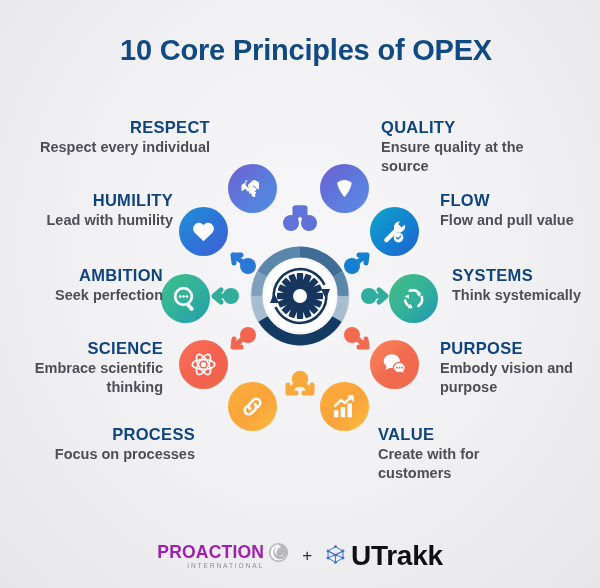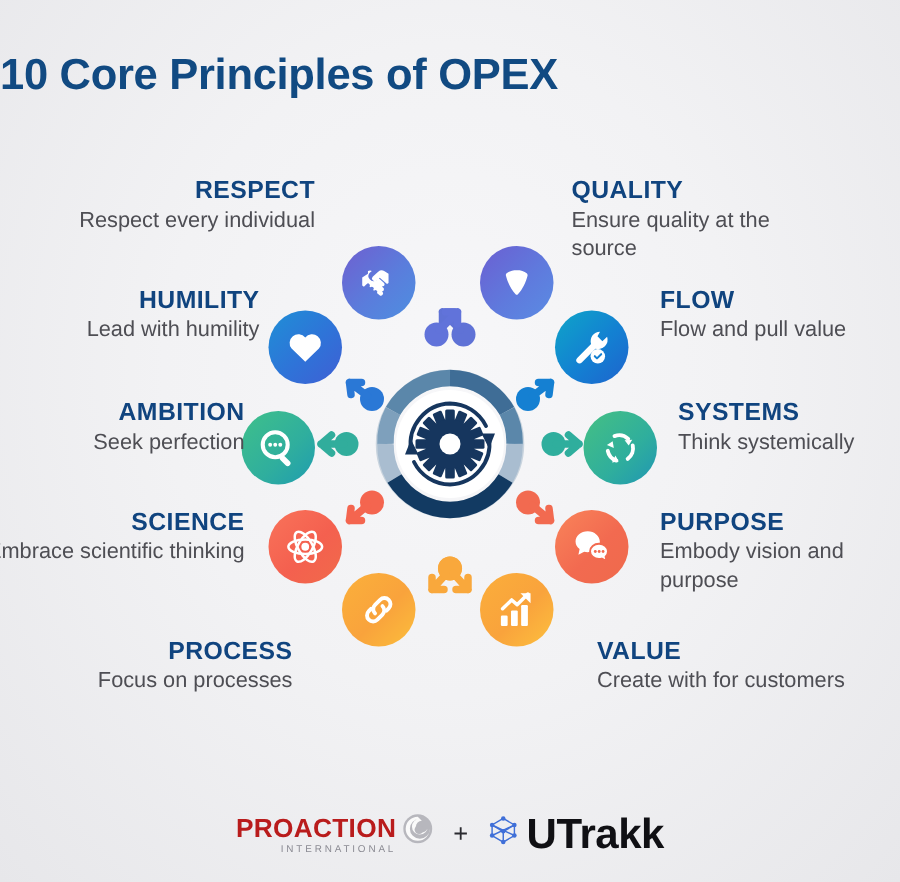--- a/index.html
+++ b/index.html
@@ -4,50 +4,50 @@
 <style>
   html,body{margin:0;padding:0;}
   body{
     width:600px;height:588px;
     background:radial-gradient(ellipse at 50% 42%, #f7f7f9 0%, #f2f2f4 45%, #e7e7ea 100%);
     font-family:"Liberation Sans", sans-serif;
     overflow:hidden;position:relative;
   }
 
   .title{
-    position:absolute;top:34px;left:0;width:492px;text-align:left;
+    position:absolute;top:34px;left:0;width:492px;text-align:right;
     font-size:29px;font-weight:bold;color:#114a82;letter-spacing:-0.2px;
   }
 
   .stage{position:absolute;left:0;top:0;width:600px;height:588px;}
 
   
   .lbl{position:absolute;width:175px;}
   .lbl .h{
     font-size:16.5px;font-weight:bold;color:#10447f;letter-spacing:0.3px;
     line-height:19px;margin-bottom:1px;
   }
   .lbl .d{
-    font-size:14.5px;color:#4e4e54;line-height:18.5px;font-weight:400;
+    font-size:14.5px;color:#4e4e54;line-height:18.5px;font-weight:700;
   }
   .lbl.r{text-align:left;}
   .lbl.l{text-align:right;}
 
   
   #t-respect {left:35px; top:118px;}
   #t-humility{left:-2px;  top:191px;}
   #t-ambition{left:-12px; top:266px;}
   #t-science {left:-12px; top:339px;}
   #t-process {left:20px;  top:425px;}
   
   #t-quality {left:381px; top:118px;}
   #t-flow    {left:440px; top:191px;}
   #t-systems {left:452px; top:266px;}
   #t-purpose {left:440px; top:339px;}
-  #t-value   {left:398px; top:425px;}
+  #t-value   {left:378px; top:425px;}
 
   
   .bub{
     position:absolute;width:49px;height:49px;border-radius:50%;
     display:flex;align-items:center;justify-content:center;
   }
   .bub svg{width:27px;height:27px;fill:#fff;}
   #b-respect {left:228px;top:164px;background:linear-gradient(135deg,#6f5fd0 0%,#5a7ddc 55%,#4e8fe0 100%);}
   #b-quality {left:320px;top:164px;background:linear-gradient(135deg,#6b5fd2 0%,#5f7add 55%,#5a8ce3 100%);}
   #b-humility{left:179px;top:207px;background:linear-gradient(135deg,#1f8fd6 0%,#2f73d8 55%,#3f5fd4 100%);}
@@ -66,21 +66,21 @@
   
   .hub{position:absolute;left:250px;top:246px;width:100px;height:100px;}
 
   
   .footer{
     position:absolute;left:0;bottom:16px;width:600px;
     display:flex;align-items:center;justify-content:center;gap:13px;
   }
   .pa-logo{display:flex;align-items:flex-end;gap:4px;}
   .pa-text{display:flex;flex-direction:column;line-height:1;}
-  .pa-main{font-size:17.5px;font-weight:bold;color:#b91c1c;letter-spacing:0.2px;}
+  .pa-main{font-size:17.5px;font-weight:bold;color:#a21caf;letter-spacing:0.2px;}
   .pa-sub{font-size:6.6px;color:#8b8b93;letter-spacing:1.9px;text-align:right;margin-top:2px;}
   .plus{font-size:17px;color:#2b2b30;font-weight:500;}
   .ut-logo{display:flex;align-items:center;gap:5px;}
   .ut-text{font-size:28px;font-weight:bold;color:#101014;letter-spacing:-0.3px;}
 </style>
 </head>
 <body>
 
 <div class="title">10 Core Principles of OPEX</div>
 

